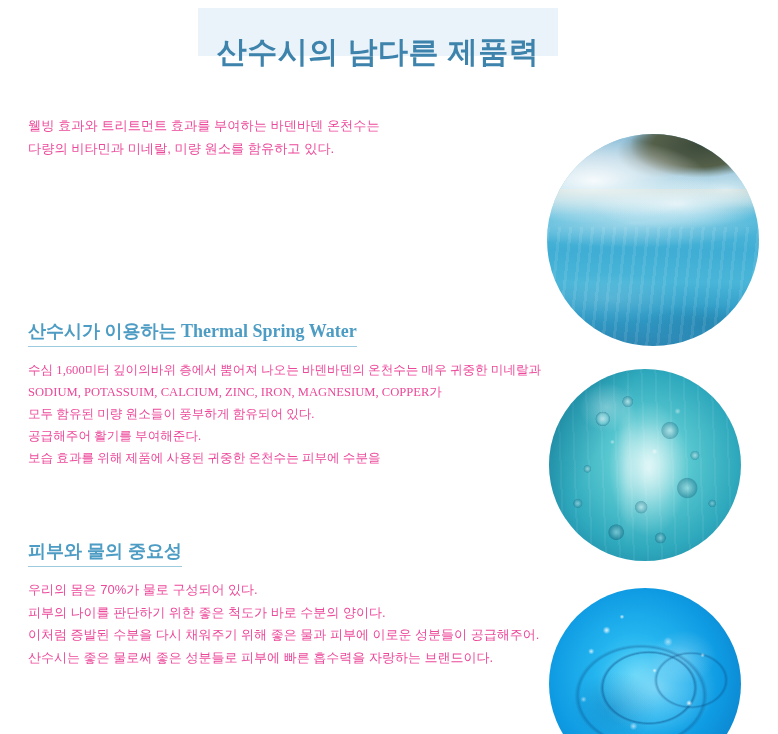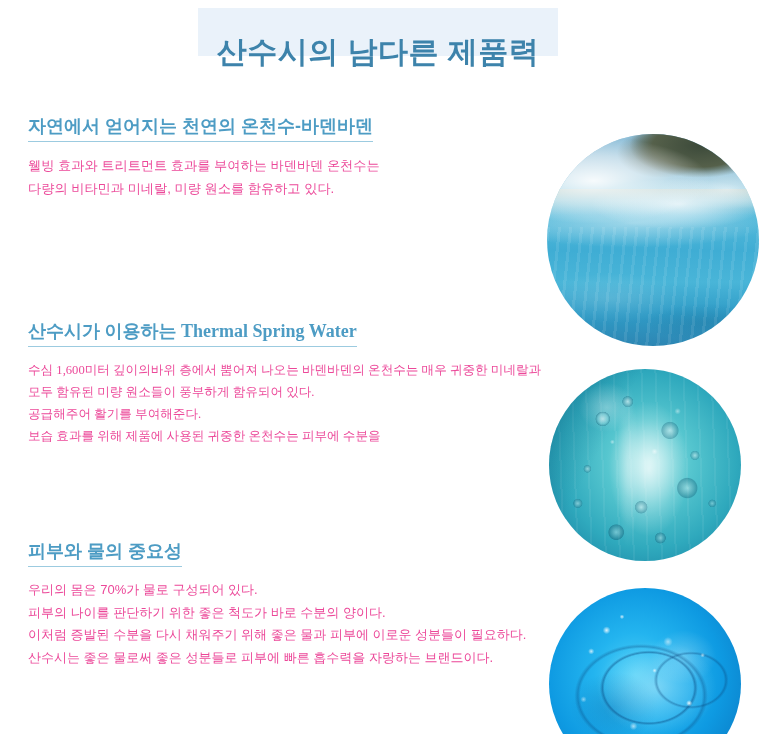--- a/index.html
+++ b/index.html
@@ -215,43 +215,43 @@
 <div class="title-wrap">
   <div class="title-band"></div>
   <h1 class="page-title">산수시의 남다른 제품력</h1>
 </div>
 
 <div class="content">
 
   <div class="text-col">
 
     <div class="section" id="sec-1">
-      <div class="sec-heading">자연에서 얻어지는 천연의 온천수-바덴바덴</div>
       <div class="sec-body">
         <span class="line">웰빙 효과와 트리트먼트 효과를 부여하는 바덴바덴 온천수는</span>
         <span class="line">다량의 비타민과 미네랄, 미량 원소를 함유하고 있다.</span>
       </div>
     </div>
 
     <div class="section" id="sec-2">
       <div class="sec-heading">산수시가 이용하는 Thermal Spring Water</div>
       <div class="sec-body">
         <span class="line">수심 1,600미터 깊이의바위 층에서 뿜어져 나오는 바덴바덴의 온천수는 매우 귀중한 미네랄과</span>
+        <span class="line">SODIUM, POTASSUIM, CALCIUM, ZINC, IRON, MAGNESIUM, COPPER가</span>
         <span class="line">모두 함유된 미량 원소들이 풍부하게 함유되어 있다.</span>
         <span class="line">공급해주어 활기를 부여해준다.</span>
         <span class="line">보습 효과를 위해 제품에 사용된 귀중한 온천수는 피부에 수분을</span>
       </div>
     </div>
 
     <div class="section" id="sec-3">
       <div class="sec-heading">피부와 물의 중요성</div>
       <div class="sec-body">
         <span class="line">우리의 몸은 70%가 물로 구성되어 있다.</span>
         <span class="line">피부의 나이를 판단하기 위한 좋은 척도가 바로 수분의 양이다.</span>
-        <span class="line">이처럼 증발된 수분을 다시 채워주기 위해 좋은 물과 피부에 이로운 성분들이 필요하다.</span>
+        <span class="line">이처럼 증발된 수분을 다시 채워주기 위해 좋은 물과 피부에 이로운 성분들이 공급해주어.</span>
         <span class="line">산수시는 좋은 물로써 좋은 성분들로 피부에 빠른 흡수력을 자랑하는 브랜드이다.</span>
       </div>
     </div>
 
   </div>
 
   <div class="media-col">
 
     <div class="photo" id="photo-1" aria-label="온천 수면에서 피어오르는 증기와 터콰이즈색 물">
       <div class="layer hs-water"></div>

